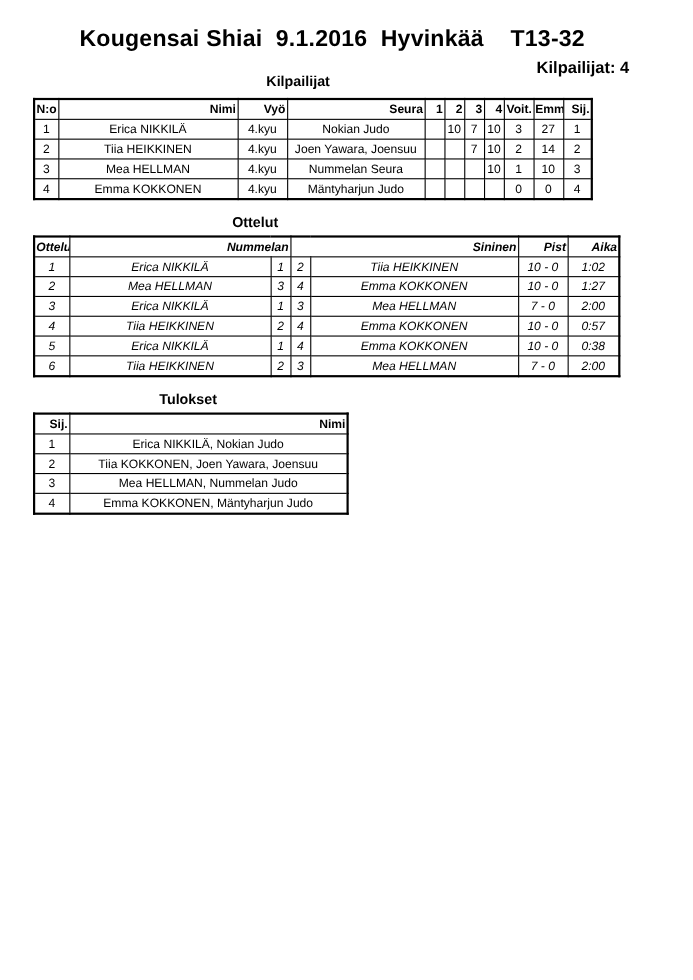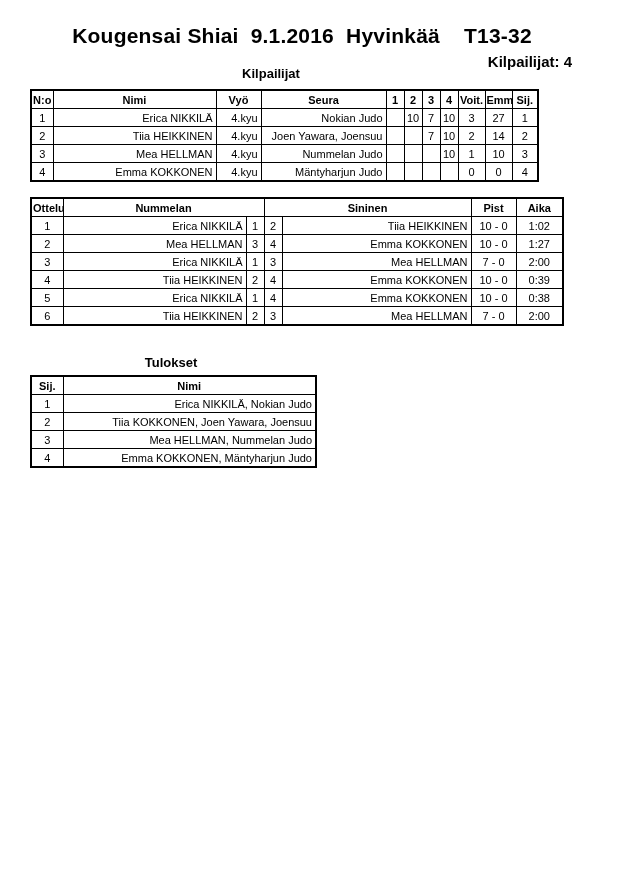--- a/index.html
+++ b/index.html
@@ -36,26 +36,26 @@
     border:2px solid #000;
   }
   th, td {
     border:1px solid #000;
     font-size:11px;
     height:17px;
     padding:0 3px;
     white-space:nowrap; overflow:hidden;
     vertical-align:middle;
   }
-  th { font-weight:bold; text-align:center; padding:0 1px; }
+  th { font-weight:bold; text-align:right; padding:0 1px; }
   td.c { text-align:center; padding:0 1px; }
-  td.l { text-align:right; }
+  td.l { text-align:center; }
 
   #table-kilpailijat { left:30px; top:89px;  width:507px; }
-  #table-ottelut     { left:30px; top:197px; width:532px; }
+  #table-ottelut     { left:30px; top:214px; width:532px;font-style:italic; }
   #table-tulokset    { left:30px; top:375px; width:285px; }
 </style>
 </head>
 <body>
 
 <div class="page">
 
   <div class="title">Kougensai Shiai  9.1.2016  Hyvinkää    T13-32</div>
   <div class="participants">Kilpailijat: 4</div>
 
@@ -114,21 +114,21 @@
         <td class="c">7</td>
         <td class="c">10</td>
         <td class="c">2</td>
         <td class="c">14</td>
         <td class="c">2</td>
       </tr>
       <tr>
         <td class="c">3</td>
         <td class="l">Mea HELLMAN</td>
         <td class="l">4.kyu</td>
-        <td class="l">Nummelan Judo</td>
+        <td class="l">Nummelan Seura</td>
         <td class="c"></td>
         <td class="c"></td>
         <td class="c"></td>
         <td class="c">10</td>
         <td class="c">1</td>
         <td class="c">10</td>
         <td class="c">3</td>
       </tr>
       <tr>
         <td class="c">4</td>
@@ -195,21 +195,21 @@
         <td class="c">7 - 0</td>
         <td class="c">2:00</td>
       </tr>
       <tr>
         <td class="c">4</td>
         <td class="l">Tiia HEIKKINEN</td>
         <td class="c">2</td>
         <td class="c">4</td>
         <td class="l">Emma KOKKONEN</td>
         <td class="c">10 - 0</td>
-        <td class="c">0:39</td>
+        <td class="c">0:57</td>
       </tr>
       <tr>
         <td class="c">5</td>
         <td class="l">Erica NIKKILÄ</td>
         <td class="c">1</td>
         <td class="c">4</td>
         <td class="l">Emma KOKKONEN</td>
         <td class="c">10 - 0</td>
         <td class="c">0:38</td>
       </tr>

